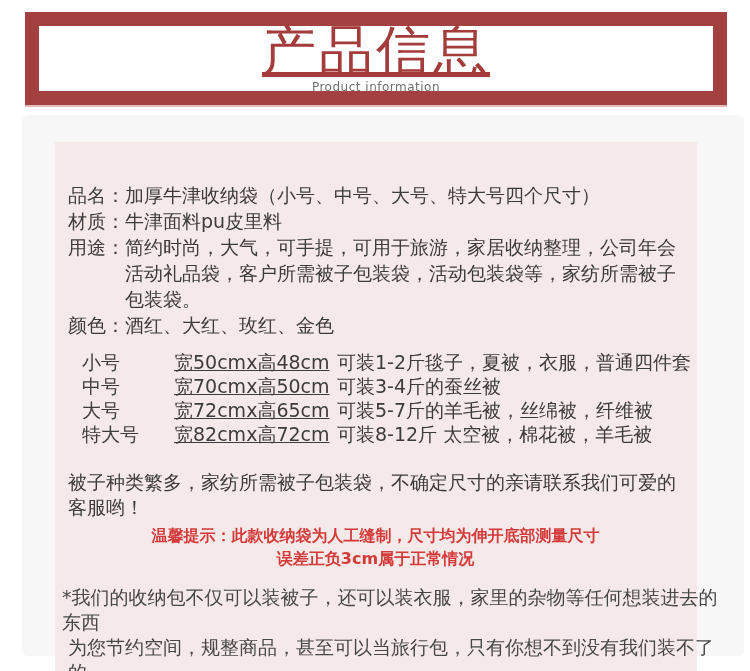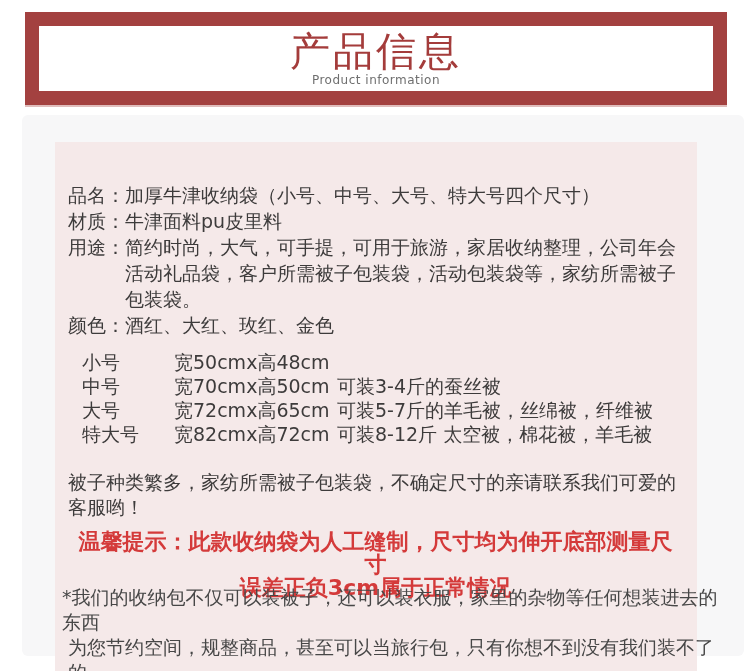--- a/index.html
+++ b/index.html
@@ -19,22 +19,22 @@
     font-family:"DejaVu Sans","Liberation Sans",sans-serif;
     overflow:hidden;
   }
   .header-frame{
     position:absolute;left:25px;top:12px;width:702px;height:93px;
     border:14px solid var(--accent,#a34140);background:#ffffff;
     display:flex;flex-direction:column;align-items:center;justify-content:center;
     box-shadow:0 2px 0 rgba(163,65,64,0.35);
   }
   .header-title{
-    font-size:40px;line-height:1.0;color:var(--title_red,#a43c3b);
-    letter-spacing:3px;white-space:nowrap;
+    font-size:54px;line-height:1.0;color:var(--title_red,#a43c3b);
+    letter-spacing:3px;white-space:nowrap;text-decoration:underline;
   }
   .header-subtitle{
     font-size:12px;color:var(--subtitle_gray,#6f6f6f);margin-top:2px;
     letter-spacing:0.5px;white-space:nowrap;
   }
   .content-panel{
     position:absolute;left:22px;top:115px;width:722px;height:541px;
     background:var(--gray_bg,#f7f7f8);border-radius:6px;
   }
   .details-card{
@@ -42,27 +42,27 @@
     background:var(--pink_bg,#f5e9e9);
     padding:40px 14px 0 13px;
     font-size:19px;color:var(--body_text,#3d3b3b);
   }
   .info-row{display:flex;line-height:26px;}
   .info-label{flex:0 0 auto;white-space:nowrap;}
   .info-value{flex:1;}
   .sizes-table{margin-top:12px;margin-left:14px;}
   .size-row{display:flex;line-height:24px;}
   .size-name{flex:0 0 92px;}
-  .size-dim{flex:0 0 163px;}
+  .size-dim{flex:0 0 163px;text-decoration:underline;}
   .size-cap{flex:1;white-space:nowrap;}
   .quilt-note{margin-top:24px;line-height:25px;}
   .warm-tip{
-    margin-top:10px;text-align:center;
+    margin-top:4px;text-align:center;
     color:var(--tip_red,#d43a3a);font-weight:bold;
-    font-size:22px;line-height:23px;
+    font-size:16px;line-height:23px;
   }
   .footnote{
     position:absolute;left:40px;top:470px;width:660px;
     font-size:19px;line-height:25px;color:var(--footnote_text,#474747);
   }
   .footnote-line2{padding-left:6px;}
 </style>
 </head>
 <body>
 
@@ -89,20 +89,21 @@
     </div>
     <div class="info-row">
       <span class="info-label">颜色：</span>
       <span class="info-value">酒红、大红、玫红、金色</span>
     </div>
 
     <div class="sizes-table">
       <div class="size-row">
         <span class="size-name">小号</span>
         <span class="size-dim">宽50cmx高48cm</span>
+        <span class="size-cap">可装1-2斤毯子，夏被，衣服，普通四件套</span>
       </div>
       <div class="size-row">
         <span class="size-name">中号</span>
         <span class="size-dim">宽70cmx高50cm</span>
         <span class="size-cap">可装3-4斤的蚕丝被</span>
       </div>
       <div class="size-row">
         <span class="size-name">大号</span>
         <span class="size-dim">宽72cmx高65cm</span>
         <span class="size-cap">可装5-7斤的羊毛被，丝绵被，纤维被</span>

